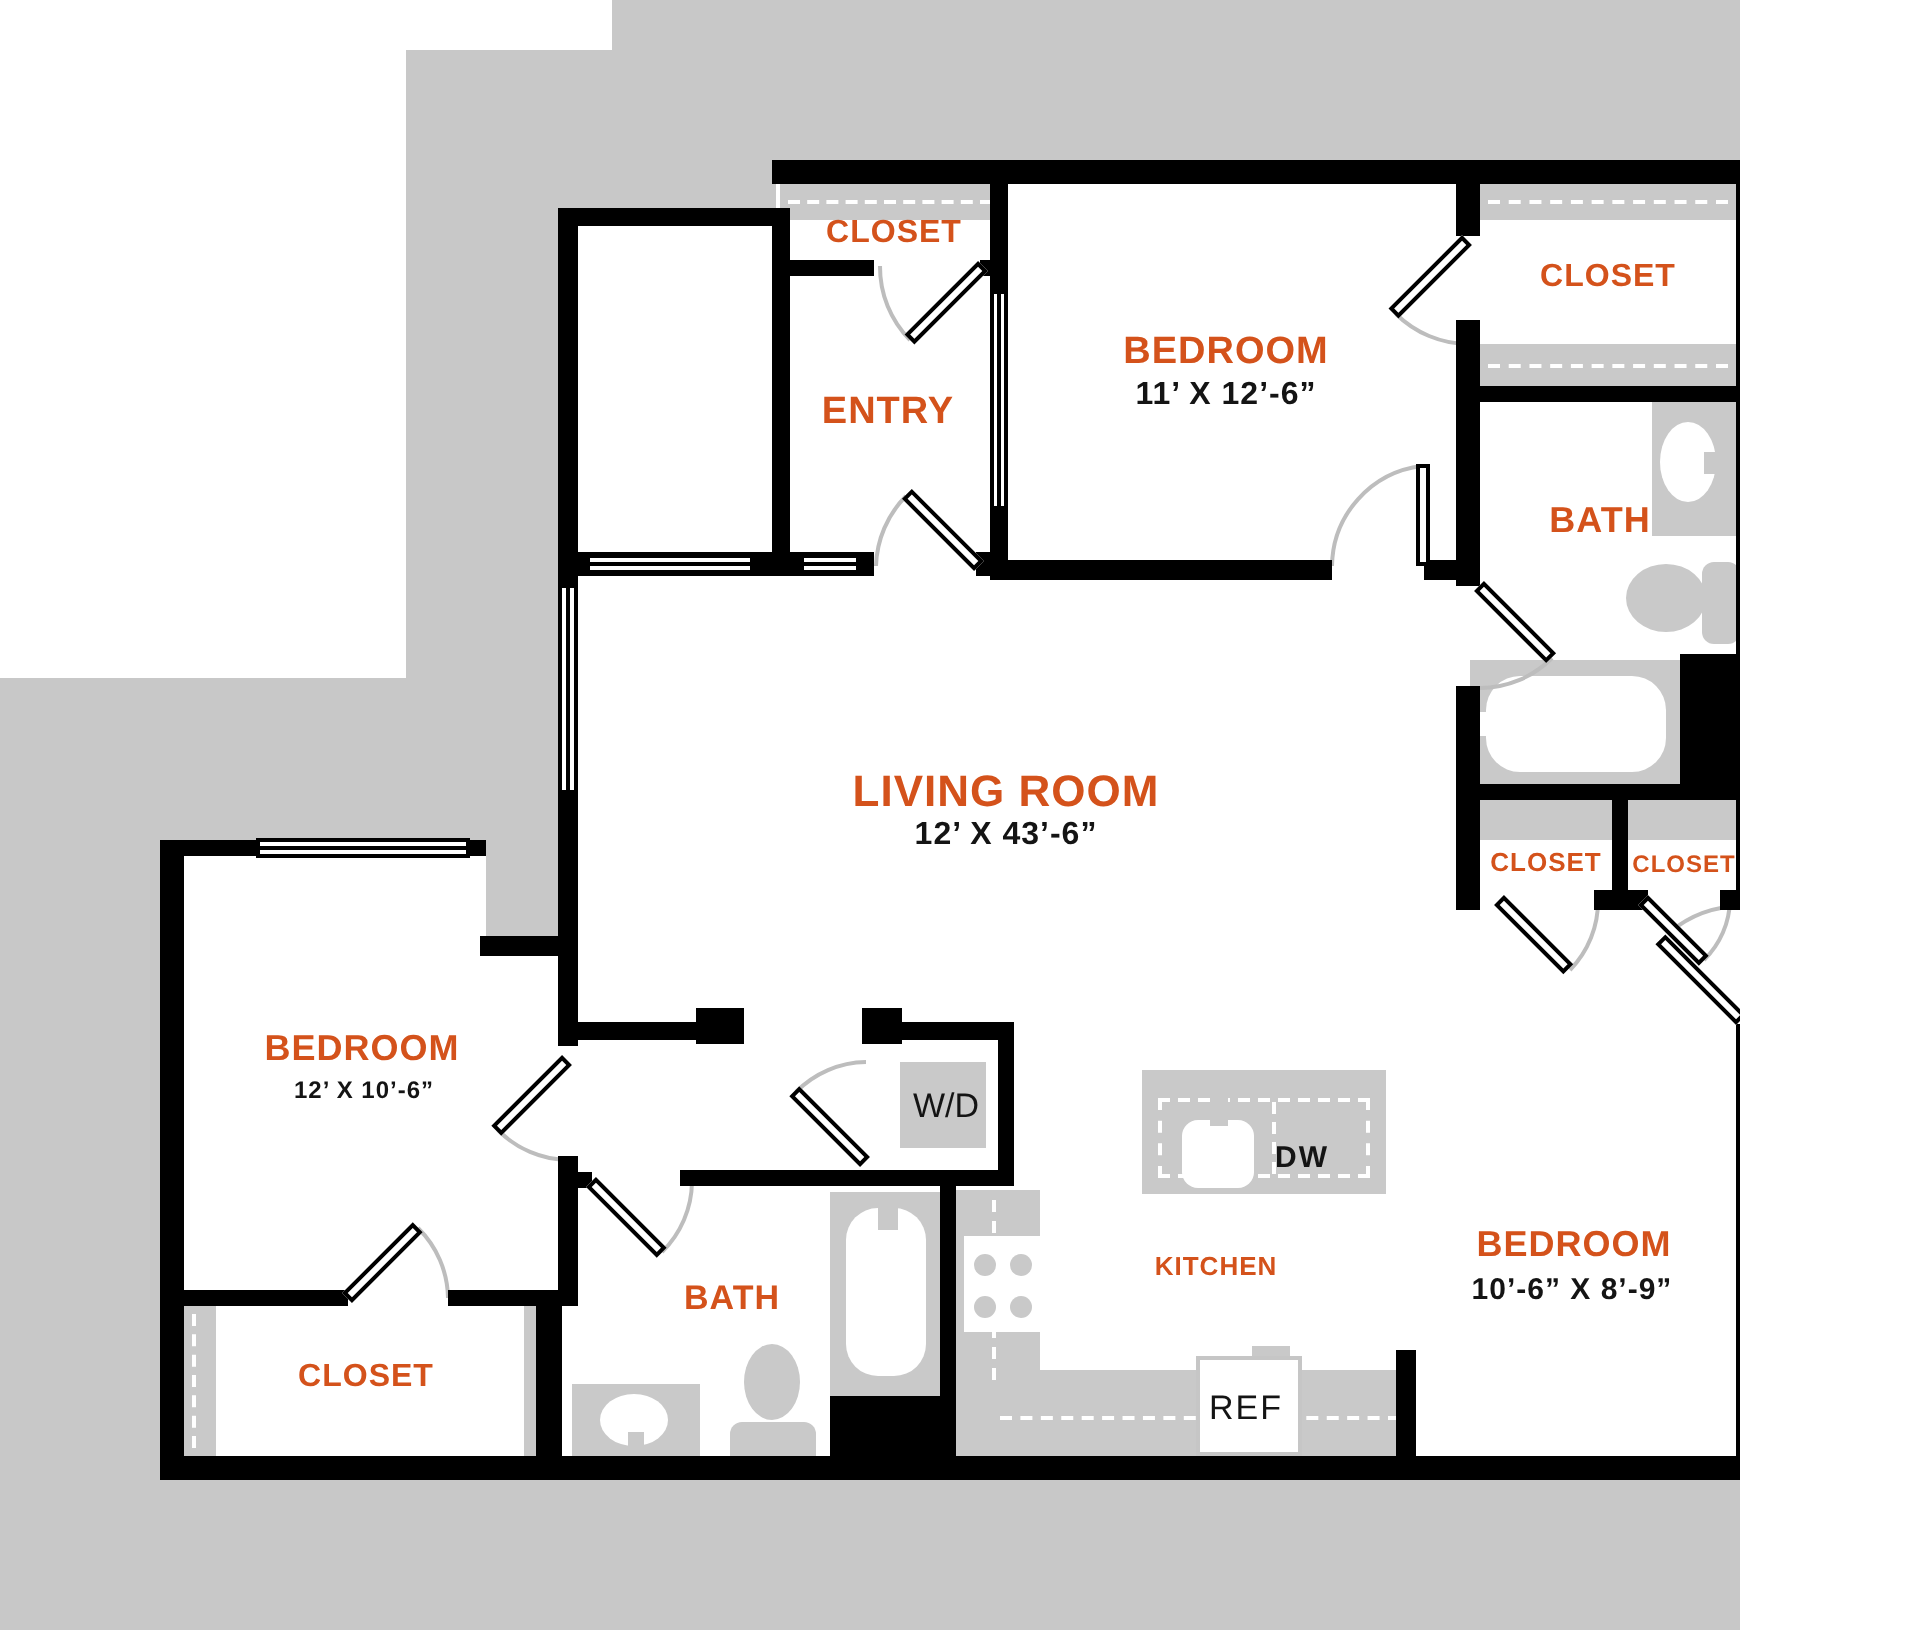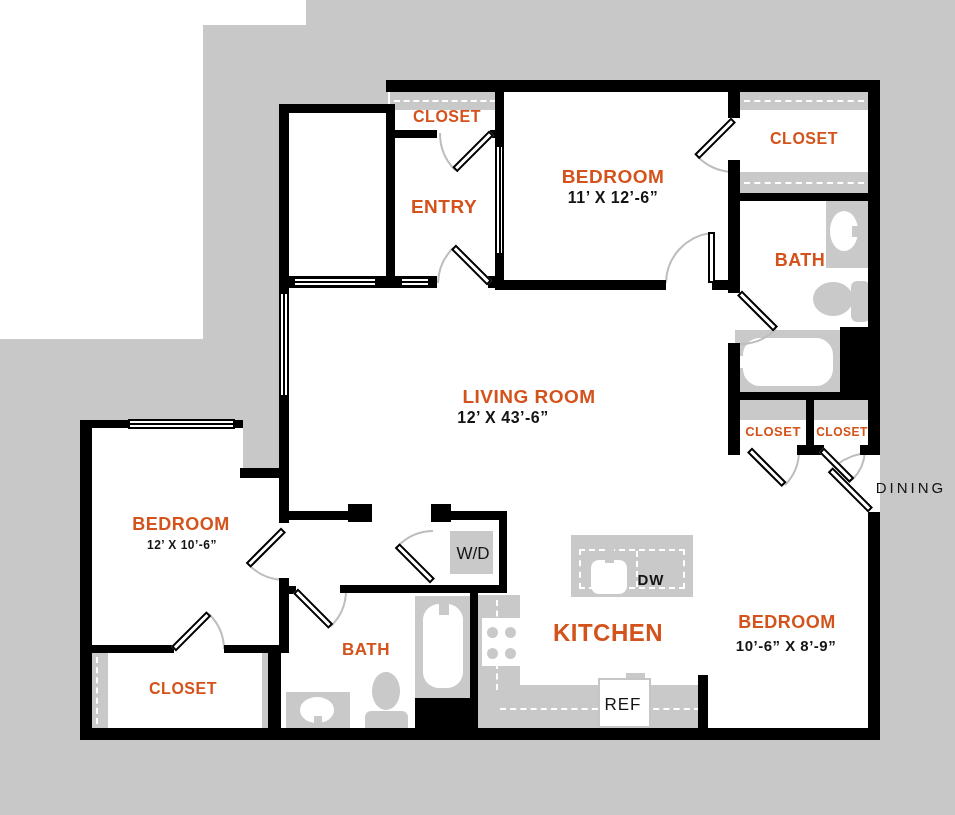--- a/index.html
+++ b/index.html
@@ -1,16 +1,16 @@
 <!DOCTYPE html>
 <html><head>
 <meta charset="utf-8">
 <style>
   html,body{margin:0;padding:0;background:#fff;}
-  .plan{position:relative;width:955px;height:815px;background:#fff;overflow:hidden;
+  .plan{position:relative;width:870px;height:815px;background:#fff;overflow:hidden;
         font-family:"Liberation Sans","DejaVu Sans",sans-serif;}
   .o{position:absolute;background:#c8c8c8;}
   .w{position:absolute;background:#000;}
   .g{position:absolute;background:#c9c9c9;}
   .wh{position:absolute;background:#fff;}
   .blk{position:absolute;background:#000;}
   .winh{position:absolute;background:linear-gradient(#000,#000) center/100% 2px no-repeat,#fff;
         border:2px solid #000;box-sizing:border-box;}
   .winv{position:absolute;background:linear-gradient(90deg,transparent 0,transparent calc(50% - 1px),#000 calc(50% - 1px),#000 calc(50% + 1px),transparent calc(50% + 1px)),#fff;
         border:2px solid #000;box-sizing:border-box;}
@@ -173,29 +173,29 @@
   <div class="leaf" style="left:170px;top:649px;height:50px;transform:rotate(225deg)"></div>
   <div class="leaf" style="left:292px;top:591px;height:50px;transform:rotate(-45deg)"></div>
   <div class="leaf" style="left:429px;top:581px;height:50px;transform:rotate(135deg)"></div>
 
   <div class="lbl" style="left:447px;top:117px;font-size:16px">CLOSET</div>
   <div class="lbl" style="left:444px;top:206px;font-size:19px">ENTRY</div>
   <div class="lbl" style="left:613px;top:176px;font-size:19px">BEDROOM</div>
   <div class="lblk" style="left:613px;top:198px;font-size:16px">11’ X 12’-6”</div>
   <div class="lbl" style="left:804px;top:139px;font-size:16px">CLOSET</div>
   <div class="lbl" style="left:800px;top:260px;font-size:18px">BATH</div>
-  <div class="lbl" style="left:529px;top:396px;font-size:19px">LIVING ROOM</div>
+  <div class="lbl" style="left:503px;top:396px;font-size:22px">LIVING ROOM</div>
   <div class="lblk" style="left:503px;top:418px;font-size:16px">12’ X 43’-6”</div>
   <div class="lbl" style="left:181px;top:524px;font-size:18px">BEDROOM</div>
   <div class="lblk" style="left:182px;top:545px;font-size:12px">12’ X 10’-6”</div>
   <div class="lbl" style="left:183px;top:689px;font-size:16px">CLOSET</div>
   <div class="lbl" style="left:366px;top:649px;font-size:17px">BATH</div>
   <div class="lbl" style="left:773px;top:431px;font-size:13px">CLOSET</div>
   <div class="lbl" style="left:842px;top:432px;font-size:12px">CLOSET</div>
-  <div class="lbl" style="left:608px;top:633px;font-size:24px">KITCHEN</div>
+  <div class="lbl" style="left:608px;top:633px;font-size:13px">KITCHEN</div>
   <div class="lbl" style="left:787px;top:622px;font-size:18px">BEDROOM</div>
   <div class="lblk" style="left:786px;top:645px;font-size:15px">10’-6” X 8’-9”</div>
   <div class="lapp" style="left:911px;top:487px;font-size:15px;letter-spacing:3px;font-weight:400">DINING</div>
 
   <div class="lapp" style="left:473px;top:553px;font-size:17px">W/D</div>
   <div class="lblk" style="left:651px;top:579px;font-size:15px;letter-spacing:1px">DW</div>
   <div class="lapp" style="left:623px;top:704px;font-size:17px;letter-spacing:1px">REF</div>
 
 </div>
 

